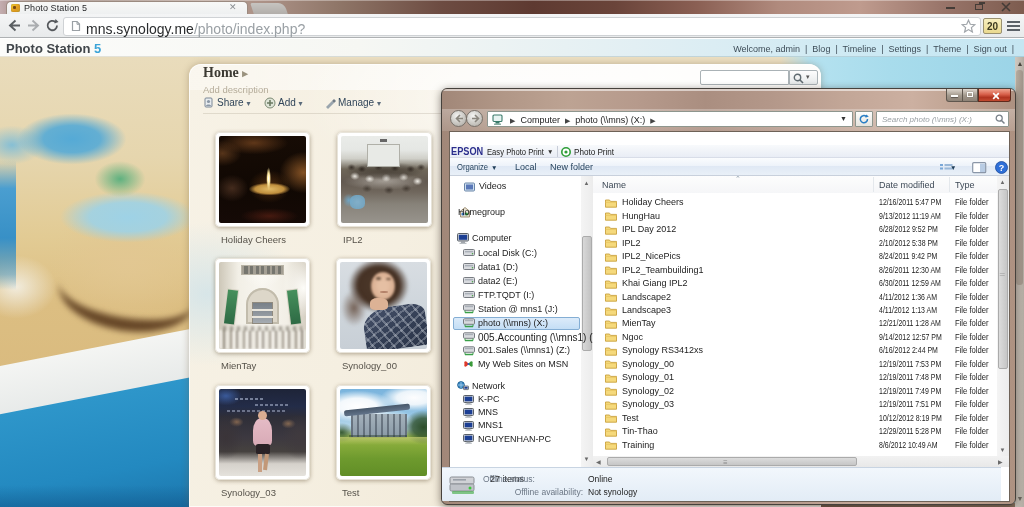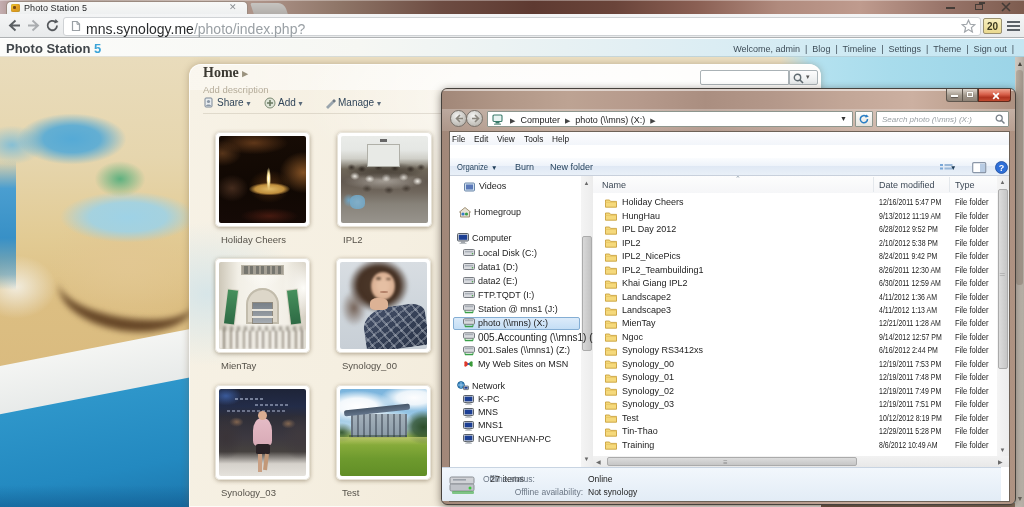--- a/index.html
+++ b/index.html
@@ -213,31 +213,35 @@
     </svg>
  <div class="a" style="left:434px;top:22px;width:133px;height:15.5px;background:#fff;border:1px solid #8e968e;border-radius:1px"></div>
  <div class="a" style="left:440px;top:25.5px;font-size:8px;font-style:italic;color:#9aa0a4">Search photo (\\mns) (X:)</div>
  <svg class="a" style="left:553px;top:24.5px" width="11" height="11">
       <circle cx="4.2" cy="4.2" r="3" fill="none" stroke="#7a828a" stroke-width="1.3"></circle>
       <path d="M6.5 6.5 L9.5 9.5" stroke="#7a828a" stroke-width="1.5"></path>
     </svg>
 
  <div class="a" style="left:7px;top:42px;width:561px;height:371px;background:#fff;border:1px solid #6e6257"></div>
 
- <div class="a" style="left:8px;top:43px;width:559px;height:12.5px;background:linear-gradient(#fdfdfe,#f2f5fa)">
-   <div class="a" style="left:2px;top:1.5px;font-size:9px;color:#1c1c1c;transform:scaleX(.92);transform-origin:left">File</div>
-   <div class="a" style="left:24px;top:1.5px;font-size:9px;color:#1c1c1c;transform:scaleX(.92);transform-origin:left">Edit</div>
-   <div class="a" style="left:47px;top:1.5px;font-size:9px;color:#1c1c1c;transform:scaleX(.92);transform-origin:left">View</div>
-   <div class="a" style="left:74px;top:1.5px;font-size:9px;color:#1c1c1c;transform:scaleX(.92);transform-origin:left">Tools</div>
-   <div class="a" style="left:102px;top:1.5px;font-size:9px;color:#1c1c1c;transform:scaleX(.92);transform-origin:left">Help</div>
+ <div class="a" style="left:8px;top:55.5px;width:559px;height:13.5px;background:linear-gradient(#f8fafc,#e9edf5);border-bottom:1px solid #d8dde8">
+   <div class="a" style="left:1px;top:1.5px;font-size:10px;font-weight:bold;color:#2b2e8c;transform:scaleX(.92);transform-origin:left">EPSON</div>
+   <div class="a" style="left:37px;top:2.5px;font-size:9px;color:#1c1c1c;transform:scaleX(.85);transform-origin:left;white-space:nowrap">Easy Photo Print</div>
+   <div class="a" style="left:97px;top:3.5px;font-size:6.5px;color:#333">▼</div>
+   <div class="a" style="left:107px;top:1px;width:1px;height:11px;background:#c8cdd8"></div>
+   <svg class="a" style="left:111px;top:2px" width="10" height="10">
+        <circle cx="5" cy="5" r="4.2" fill="#fff" stroke="#2e9e38" stroke-width="1.6"></circle>
+        <circle cx="5" cy="5" r="1.6" fill="#2e9e38"></circle>
+      </svg>
+   <div class="a" style="left:124px;top:2.5px;font-size:9px;color:#1c1c1c;transform:scaleX(.9);transform-origin:left;white-space:nowrap">Photo Print</div>
  </div>
  <div class="a" style="left:8px;top:69px;width:559px;height:18px;background:linear-gradient(#fafcfe 0,#eef3fa 45%,#dfe8f4 46%,#e9f0f8 100%);border-bottom:1px solid #c8d0dc">
    <div class="a" style="left:7px;top:4px;font-size:9px;color:#1e3c57;transform:scaleX(.85);transform-origin:left">Organize</div>
    <div class="a" style="left:41px;top:5.5px;font-size:6.5px;color:#1e3c57">▼</div>
-   <div class="a" style="left:65px;top:4px;font-size:9px;color:#1e3c57">Burn</div>
+   <div class="a" style="left:65px;top:4px;font-size:9px;color:#1e3c57">Local</div>
    <div class="a" style="left:100px;top:4px;font-size:9px;color:#1e3c57">New folder</div>
    <svg class="a" style="left:489px;top:4.5px" width="14" height="10">
         <rect x="1" y="1" width="3" height="2" fill="#7aa8d8"></rect>
         <rect x="5.5" y="1" width="8" height="2" fill="#9ab8d8"></rect>
         <rect x="1" y="4.5" width="3" height="2" fill="#7aa8d8"></rect>
         <rect x="5.5" y="4.5" width="8" height="2" fill="#9ab8d8"></rect>
       </svg>
    <div class="a" style="left:500px;top:5.5px;font-size:6.5px;color:#1e3c57">▼</div>
    <svg class="a" style="left:522px;top:3.5px" width="15" height="12">
         <rect x="0.7" y="0.7" width="13" height="10" rx="1" fill="#fff" stroke="#8a96a8" stroke-width="1.2"></rect>
@@ -260,21 +264,21 @@
     <svg class="a" style="left:22.0px;top:92.5px" width="11" height="10">
       <rect x="0.5" y="1" width="10" height="8" rx="1" fill="#cfe0f0" stroke="#6a86a8" stroke-width="1"></rect>
       <rect x="2" y="2.5" width="7" height="5" fill="#5a78b8"></rect>
     </svg>
     <div class="a" style="left:37.0px;top:92.0px;font-size:9px;color:#1c1c1c;white-space:nowrap">Videos</div>
     <svg class="a" style="left:17.0px;top:118.0px" width="12" height="11">
       <path d="M6 0.5 L11.5 5 H10.5 V10 H1.5 V5 H0.5 Z" fill="#e8e2d4" stroke="#8a7a5a" stroke-width=".8"></path>
       <circle cx="4" cy="7" r="1.6" fill="#3a7ac8"></circle>
       <circle cx="7.5" cy="7" r="1.6" fill="#3aa048"></circle>
     </svg>
-    <div class="a" style="left:32.0px;top:117.5px;font-size:9px;color:#1c1c1c;white-space:nowrap">Homegroup</div>
+    <div class="a" style="left:16px;top:117.5px;font-size:9px;color:#1c1c1c;white-space:nowrap">Homegroup</div>
     <svg class="a" style="left:15.0px;top:144.0px" width="12" height="11">
       <rect x="0.5" y="0.5" width="11" height="7.5" rx="1" fill="#cdd2d8" stroke="#5a6068" stroke-width="1"></rect>
       <rect x="1.8" y="1.8" width="8.4" height="5" fill="#1c3f94"></rect>
       <rect x="4" y="8.5" width="4" height="1.3" fill="#8a9098"></rect>
       <rect x="2.5" y="9.8" width="7" height="1" fill="#a8aeb4"></rect>
     </svg>
     <div class="a" style="left:30.0px;top:143.5px;font-size:9px;color:#1c1c1c;white-space:nowrap">Computer</div>
     <svg class="a" style="left:21.0px;top:159.0px" width="12" height="9">
       <rect x="0.5" y="1.5" width="11" height="6" rx="1" fill="#d8dade" stroke="#787c82" stroke-width="1"></rect>
       <rect x="2" y="3" width="8" height="1.4" fill="#aab0b8"></rect>

